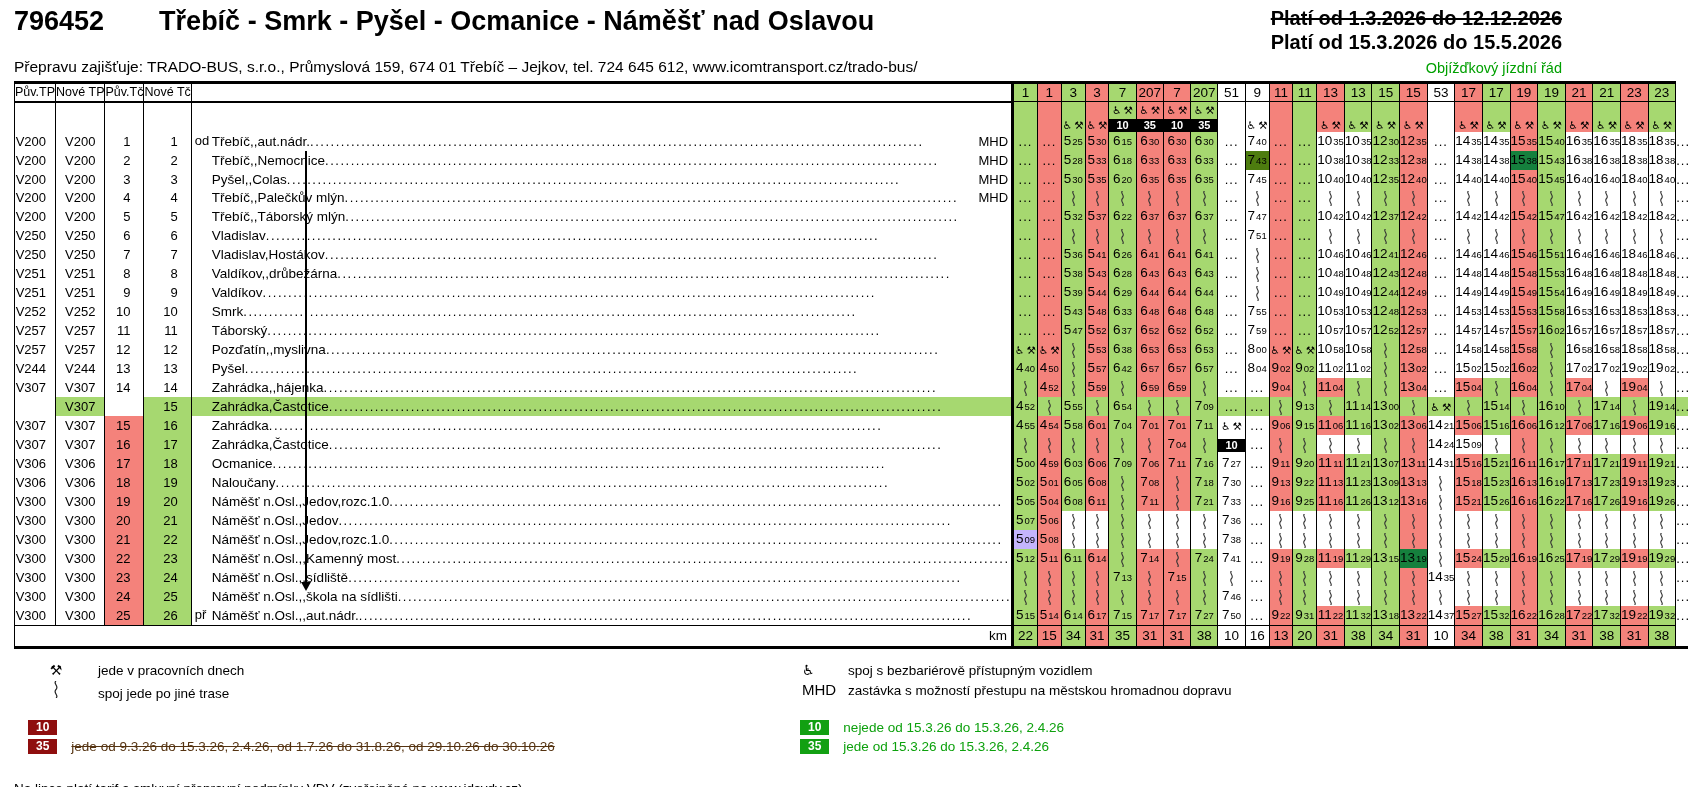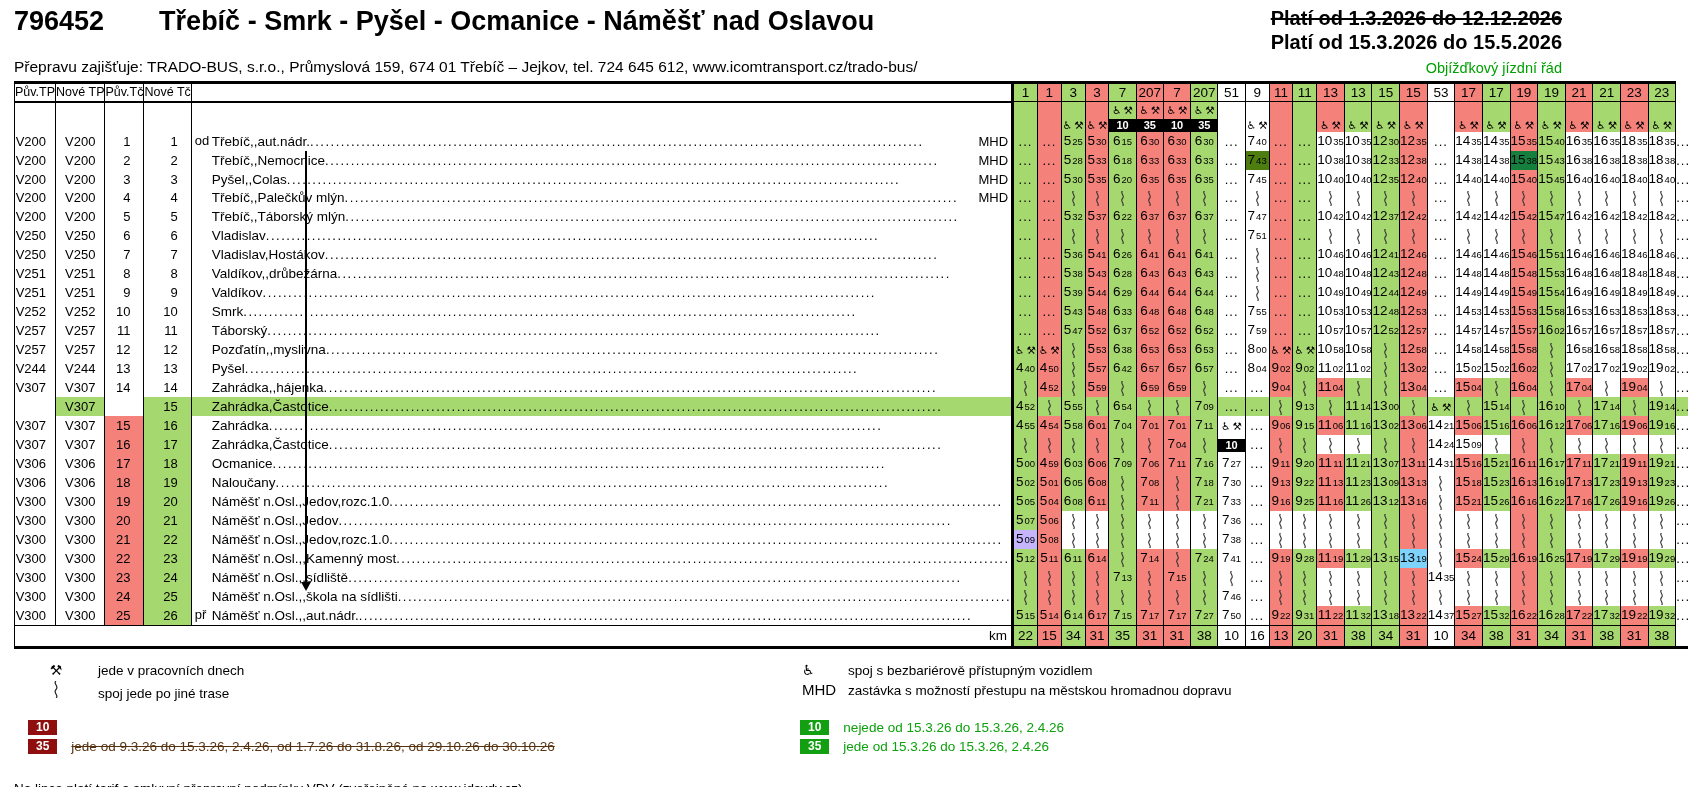--- a/index.html
+++ b/index.html
@@ -1368,21 +1368,21 @@
                   <path d="M3.5 0 C0.5 2,6.5 4.5,3.5 7.5 C0.5 10.5,6.5 13,3.5 15" stroke="#333" stroke-width="1.1" fill="none"></path>
                 </svg></td>
               <td class="tc vb" style="background:#A6D870"><span class="h">7</span><span class="m">24</span></td>
               <td class="tc vb" style="background:#FFFFFF"><span class="h">7</span><span class="m">41</span></td>
               <td class="tc vb" style="background:#FFFFFF"><span class="dots">...</span></td>
               <td class="tc vb" style="background:#F4827B"><span class="h">9</span><span class="m">19</span></td>
               <td class="tc vb" style="background:#A6D870"><span class="h">9</span><span class="m">28</span></td>
               <td class="tc vb" style="background:#F4827B"><span class="h">11</span><span class="m">19</span></td>
               <td class="tc vb" style="background:#A6D870"><span class="h">11</span><span class="m">29</span></td>
               <td class="tc vb" style="background:#A6D870"><span class="h">13</span><span class="m">15</span></td>
-              <td class="tc vb" style="background:#7dd3fc"><span class="h">13</span><span class="m">19</span></td>
+              <td class="tc vb" style="background:#15803d"><span class="h">13</span><span class="m">19</span></td>
               <td class="tc vb" style="background:#FFFFFF"><svg class="sqg" width="7" height="15" viewBox="0 0 7 15">
                   <path d="M3.5 0 C0.5 2,6.5 4.5,3.5 7.5 C0.5 10.5,6.5 13,3.5 15" stroke="#333" stroke-width="1.1" fill="none"></path>
                 </svg></td>
               <td class="tc vb" style="background:#F4827B"><span class="h">15</span><span class="m">24</span></td>
               <td class="tc vb" style="background:#A6D870"><span class="h">15</span><span class="m">29</span></td>
               <td class="tc vb" style="background:#F4827B"><span class="h">16</span><span class="m">19</span></td>
               <td class="tc vb" style="background:#A6D870"><span class="h">16</span><span class="m">25</span></td>
               <td class="tc vb" style="background:#F4827B"><span class="h">17</span><span class="m">19</span></td>
               <td class="tc vb" style="background:#A6D870"><span class="h">17</span><span class="m">29</span></td>
               <td class="tc vb" style="background:#F4827B"><span class="h">19</span><span class="m">19</span></td>

